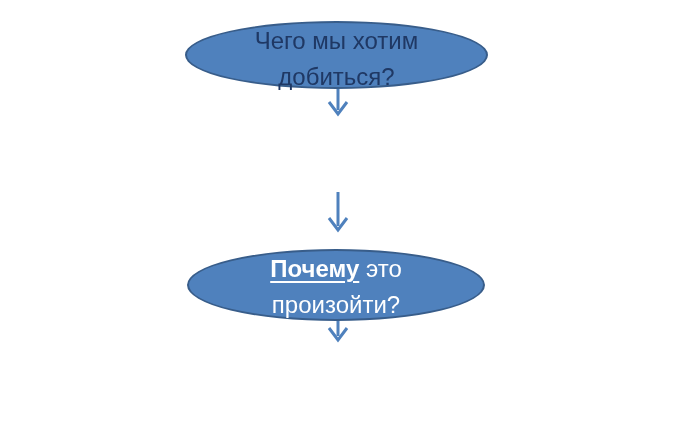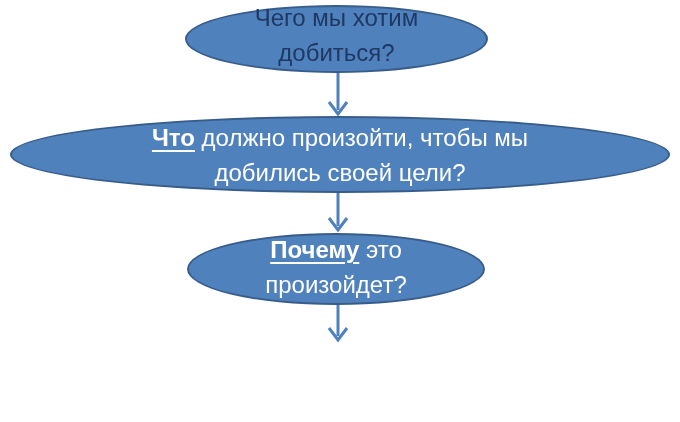--- a/index.html
+++ b/index.html
@@ -18,23 +18,24 @@
     background:var(--bg);
     overflow:hidden;
   }
   .node{
     position:absolute;
     background:var(--fill);
     border:2px solid var(--border);
     border-radius:50%;
     box-sizing:border-box;
     display:flex;
-    align-items:flex-end;
+    align-items:flex-start;
     justify-content:center;
     z-index:2;
+    margin-top:16px;
   }
   .node-text{
     text-align:center;
     font-size:24px;
     line-height:1.48;
     color:var(--text-light);
   }
   .lead{
     font-weight:700;
     text-decoration:underline;
@@ -77,33 +78,30 @@
     <div class="node-text"><span>Чего мы хотим добиться?</span></div>
   </div>
 
   <div class="connector connector-1">
     <svg viewBox="0 0 24 46">
       <line x1="12" y1="0" x2="12" y2="38"></line>
       <polyline points="3,30 12,42 21,30"></polyline>
     </svg>
   </div>
 
-  <div class="node node-what">
-    <div class="node-text"><span class="lead">Что</span><span>должно произойти, чтобы мы добились своей цели?</span></div>
-  </div>
 
   <div class="connector connector-2">
     <svg viewBox="0 0 24 42">
       <line x1="12" y1="0" x2="12" y2="34"></line>
       <polyline points="3,26 12,38 21,26"></polyline>
     </svg>
   </div>
 
   <div class="node node-why">
-    <div class="node-text"><span class="lead">Почему</span><span>это произойдет?</span></div>
+    <div class="node-text"><span class="lead">Почему</span><span>это произойти?</span></div>
   </div>
 
   <div class="connector connector-3">
     <svg viewBox="0 0 24 40">
       <line x1="12" y1="0" x2="12" y2="32"></line>
       <polyline points="3,24 12,36 21,24"></polyline>
     </svg>
   </div>
 
 

